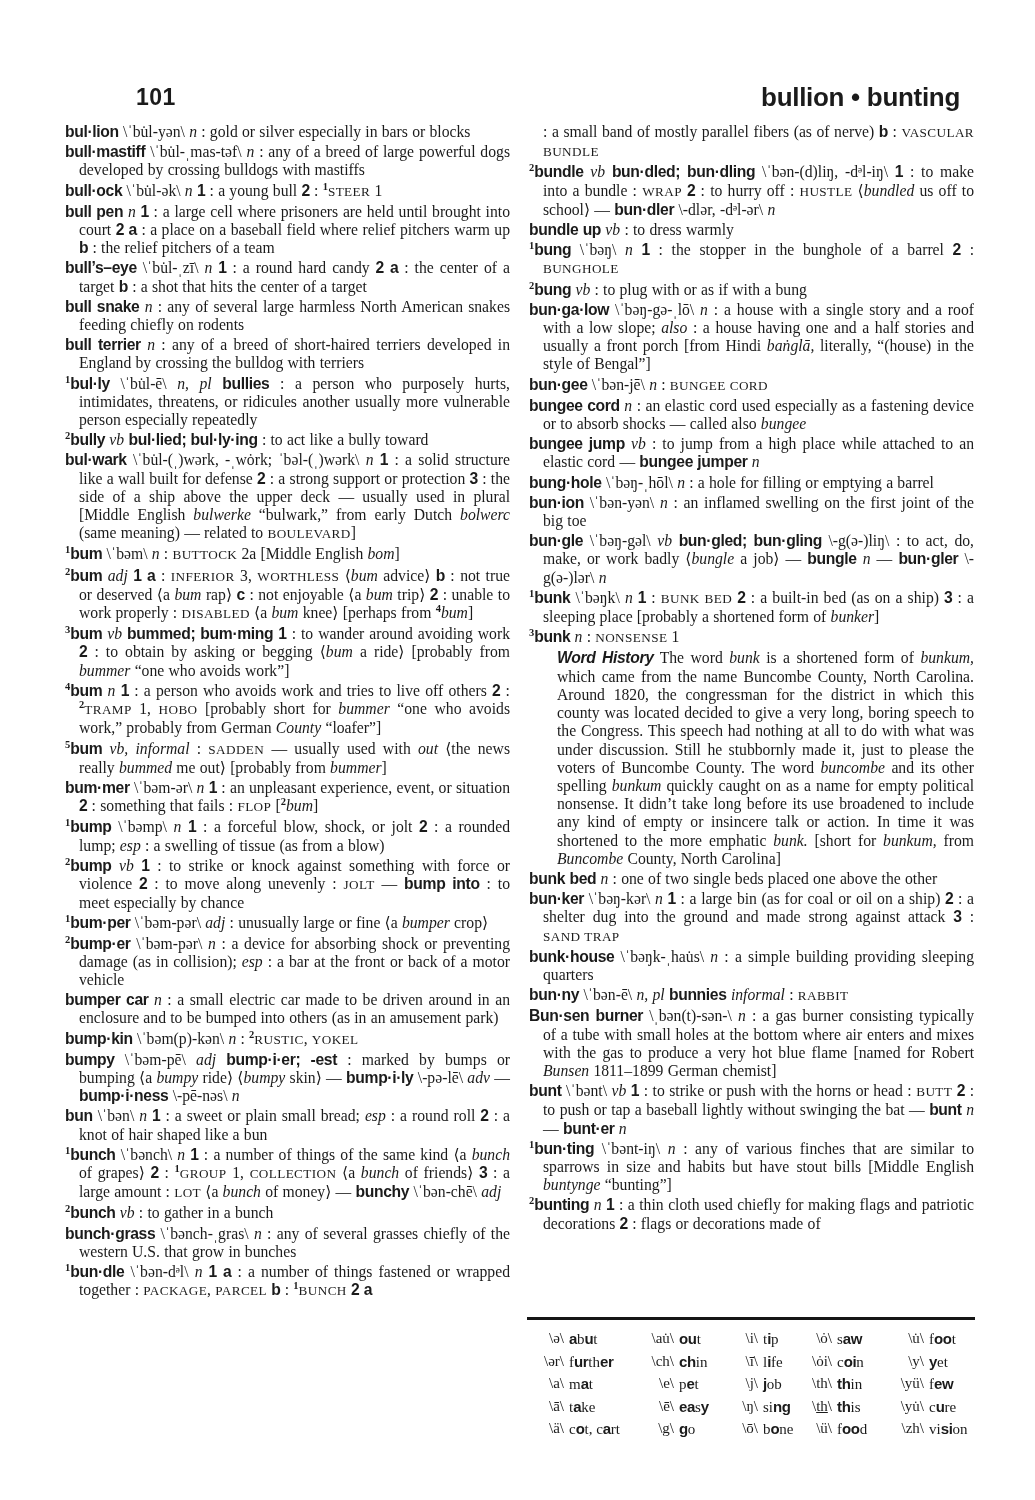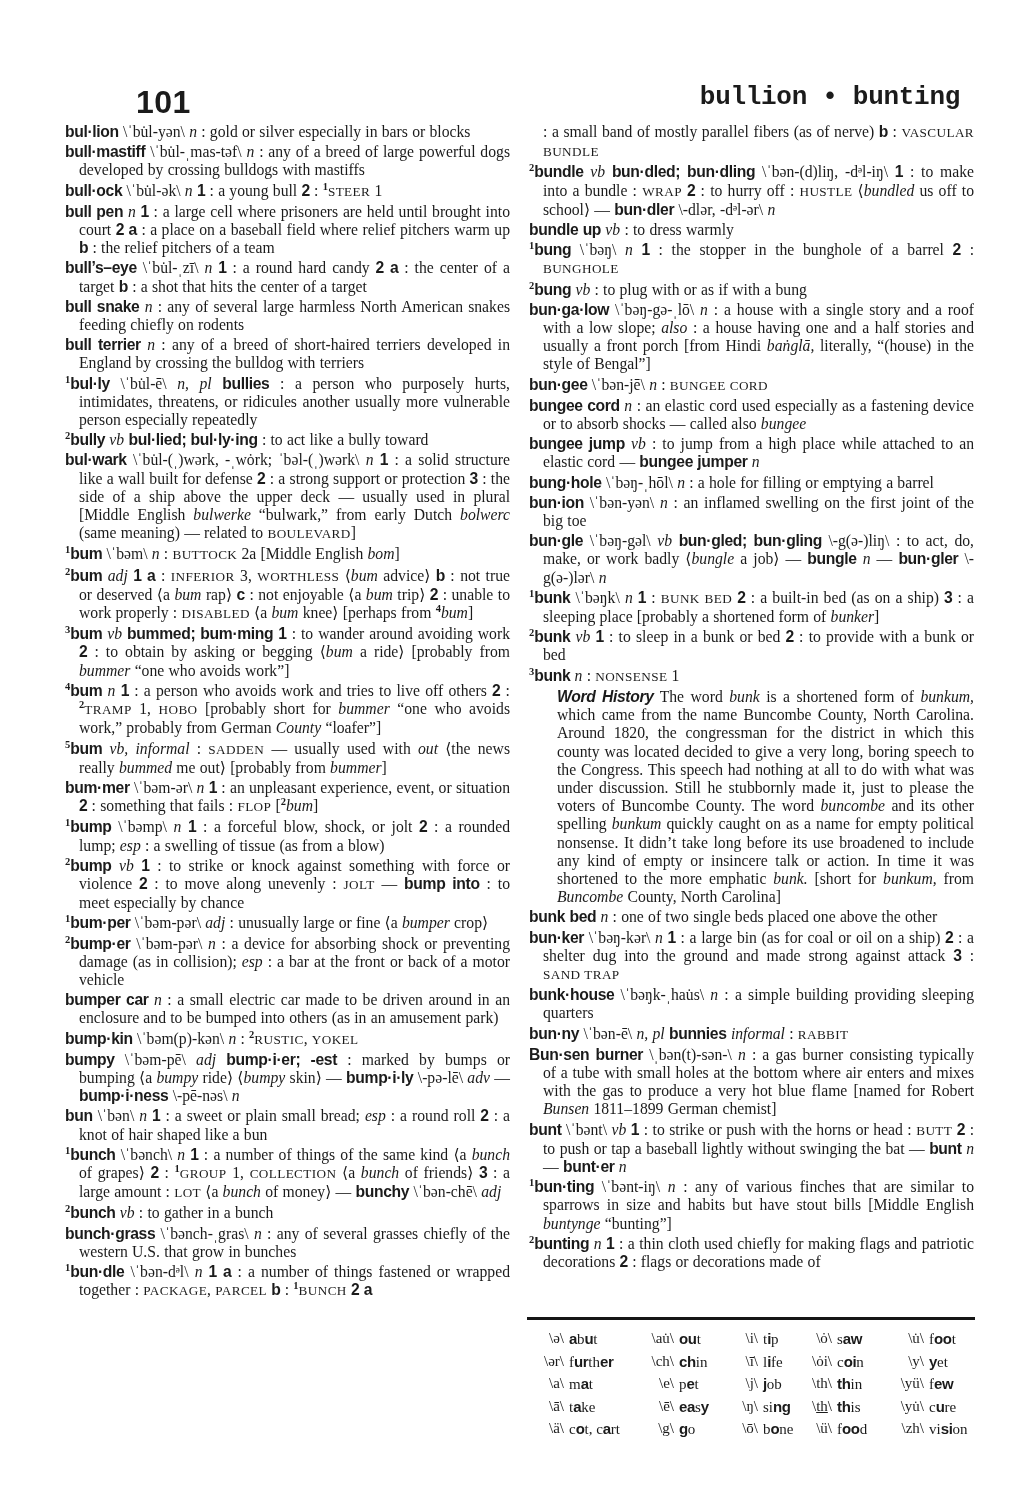--- a/index.html
+++ b/index.html
@@ -3,24 +3,24 @@
 <meta charset="utf-8">
 <style>
   html,body{margin:0;padding:0;background:#ffffff;}
   body{width:1035px;height:1500px;position:relative;overflow:hidden;
        font-family:"Liberation Serif",serif;color:#1b1b1b;
        -webkit-font-smoothing:antialiased;}
   .page{position:absolute;inset:0;background:#fff;}
 
   
   .pageno{position:absolute;left:136px;top:84px;
-          font-family:"Liberation Sans",sans-serif;font-weight:700;font-size:32px;
+          font-family:"Liberation Sans",sans-serif;font-weight:700;font-size:23px;
           letter-spacing:0.5px;}
   .guide{position:absolute;right:75px;top:82px;
-         font-family:Liberation Mono, monospace;font-weight:700;font-size:26px;
+         font-family:Liberation Sans, sans-serif;font-weight:700;font-size:26px;
          letter-spacing:-0.3px;}
 
   
   .columns{position:absolute;left:63px;top:121px;width:913px;display:flex;gap:15px;}
   .col{width:449px;}
   .entry{margin:2px;font-size:15.7px;line-height:18.2px;text-align:justify;
          padding-left:14px;text-indent:-14px;
          word-spacing:0.02em;}
   .entry.cont{text-indent:0;}
   .entry.wh{padding-left:28px;text-indent:0;}
@@ -84,21 +84,20 @@
         <p class="entry"><sup>1</sup><b class="hw">bung</b> \ˈbəŋ\ <i>n</i> <b class="hw">1</b> : the stopper in the bunghole of a barrel <b class="hw">2</b> : <span class="sc">BUNGHOLE</span></p>
         <p class="entry"><sup>2</sup><b class="hw">bung</b> <i>vb</i> : to plug with or as if with a bung</p>
         <p class="entry"><b class="hw">bun·ga·low</b> \ˈbəŋ-gə-ˌlō\ <i>n</i> : a house with a single story and a roof with a low slope; <i>also</i> : a house having one and a half stories and usually a front porch [from Hindi <i>baṅglā,</i> literally, “(house) in the style of Bengal”]</p>
         <p class="entry"><b class="hw">bun·gee</b> \ˈbən-jē\ <i>n</i> : <span class="sc">BUNGEE CORD</span></p>
         <p class="entry"><b class="hw">bungee cord</b> <i>n</i> : an elastic cord used especially as a fastening device or to absorb shocks — called also <i>bungee</i></p>
         <p class="entry"><b class="hw">bungee jump</b> <i>vb</i> : to jump from a high place while attached to an elastic cord — <b class="hw">bungee jumper</b> <i>n</i></p>
         <p class="entry"><b class="hw">bung·hole</b> \ˈbəŋ-ˌhōl\ <i>n</i> : a hole for filling or emptying a barrel</p>
         <p class="entry"><b class="hw">bun·ion</b> \ˈbən-yən\ <i>n</i> : an inflamed swelling on the first joint of the big toe</p>
         <p class="entry"><b class="hw">bun·gle</b> \ˈbəŋ-gəl\ <i>vb</i> <b class="hw">bun·gled; bun·gling</b> \-g(ə-)liŋ\ : to act, do, make, or work badly ⟨<i>bungle</i> a job⟩ — <b class="hw">bungle</b> <i>n</i> — <b class="hw">bun·gler</b> \-g(ə-)lər\ <i>n</i></p>
         <p class="entry"><sup>1</sup><b class="hw">bunk</b> \ˈbəŋk\ <i>n</i> <b class="hw">1</b> : <span class="sc">BUNK BED</span> <b class="hw">2</b> : a built-in bed (as on a ship) <b class="hw">3</b> : a sleeping place [probably a shortened form of <i>bunker</i>]</p>
-        <p class="entry"><sup>2</sup><b class="hw">bunk</b> <i>vb</i> <b class="hw">1</b> : to sleep in a bunk or bed <b class="hw">2</b> : to provide with a bunk or bed</p>
         <p class="entry"><sup>3</sup><b class="hw">bunk</b> <i>n</i> : <span class="sc">NONSENSE</span> 1</p>
         <p class="entry wh"><b class="hw"><i>Word History</i></b> The word <i>bunk</i> is a shortened form of <i>bunkum,</i> which came from the name Buncombe County, North Carolina. Around 1820, the congressman for the district in which this county was located decided to give a very long, boring speech to the Congress. This speech had nothing at all to do with what was under discussion. Still he stubbornly made it, just to please the voters of Buncombe County. The word <i>buncombe</i> and its other spelling <i>bunkum</i> quickly caught on as a name for empty political nonsense. It didn’t take long before its use broadened to include any kind of empty or insincere talk or action. In time it was shortened to the more emphatic <i>bunk.</i> [short for <i>bunkum,</i> from <i>Buncombe</i> County, North Carolina]</p>
         <p class="entry"><b class="hw">bunk bed</b> <i>n</i> : one of two single beds placed one above the other</p>
         <p class="entry"><b class="hw">bun·ker</b> \ˈbəŋ-kər\ <i>n</i> <b class="hw">1</b> : a large bin (as for coal or oil on a ship) <b class="hw">2</b> : a shelter dug into the ground and made strong against attack <b class="hw">3</b> : <span class="sc">SAND TRAP</span></p>
         <p class="entry"><b class="hw">bunk·house</b> \ˈbəŋk-ˌhau̇s\ <i>n</i> : a simple building providing sleeping quarters</p>
         <p class="entry"><b class="hw">bun·ny</b> \ˈbən-ē\ <i>n, pl</i> <b class="hw">bunnies</b> <i>informal</i> : <span class="sc">RABBIT</span></p>
         <p class="entry"><b class="hw">Bun·sen burner</b> \ˌbən(t)-sən-\ <i>n</i> : a gas burner consisting typically of a tube with small holes at the bottom where air enters and mixes with the gas to produce a very hot blue flame [named for Robert <i>Bunsen</i> 1811–1899 German chemist]</p>
         <p class="entry"><b class="hw">bunt</b> \ˈbənt\ <i>vb</i> <b class="hw">1</b> : to strike or push with the horns or head : <span class="sc">BUTT</span> <b class="hw">2</b> : to push or tap a baseball lightly without swinging the bat — <b class="hw">bunt</b> <i>n</i> — <b class="hw">bunt·er</b> <i>n</i></p>
         <p class="entry"><sup>1</sup><b class="hw">bun·ting</b> \ˈbənt-iŋ\ <i>n</i> : any of various finches that are similar to sparrows in size and habits but have stout bills [Middle English <i>buntynge</i> “bunting”]</p>
         <p class="entry"><sup>2</sup><b class="hw">bunting</b> <i>n</i> <b class="hw">1</b> : a thin cloth used chiefly for making flags and patriotic decorations <b class="hw">2</b> : flags or decorations made of</p>

